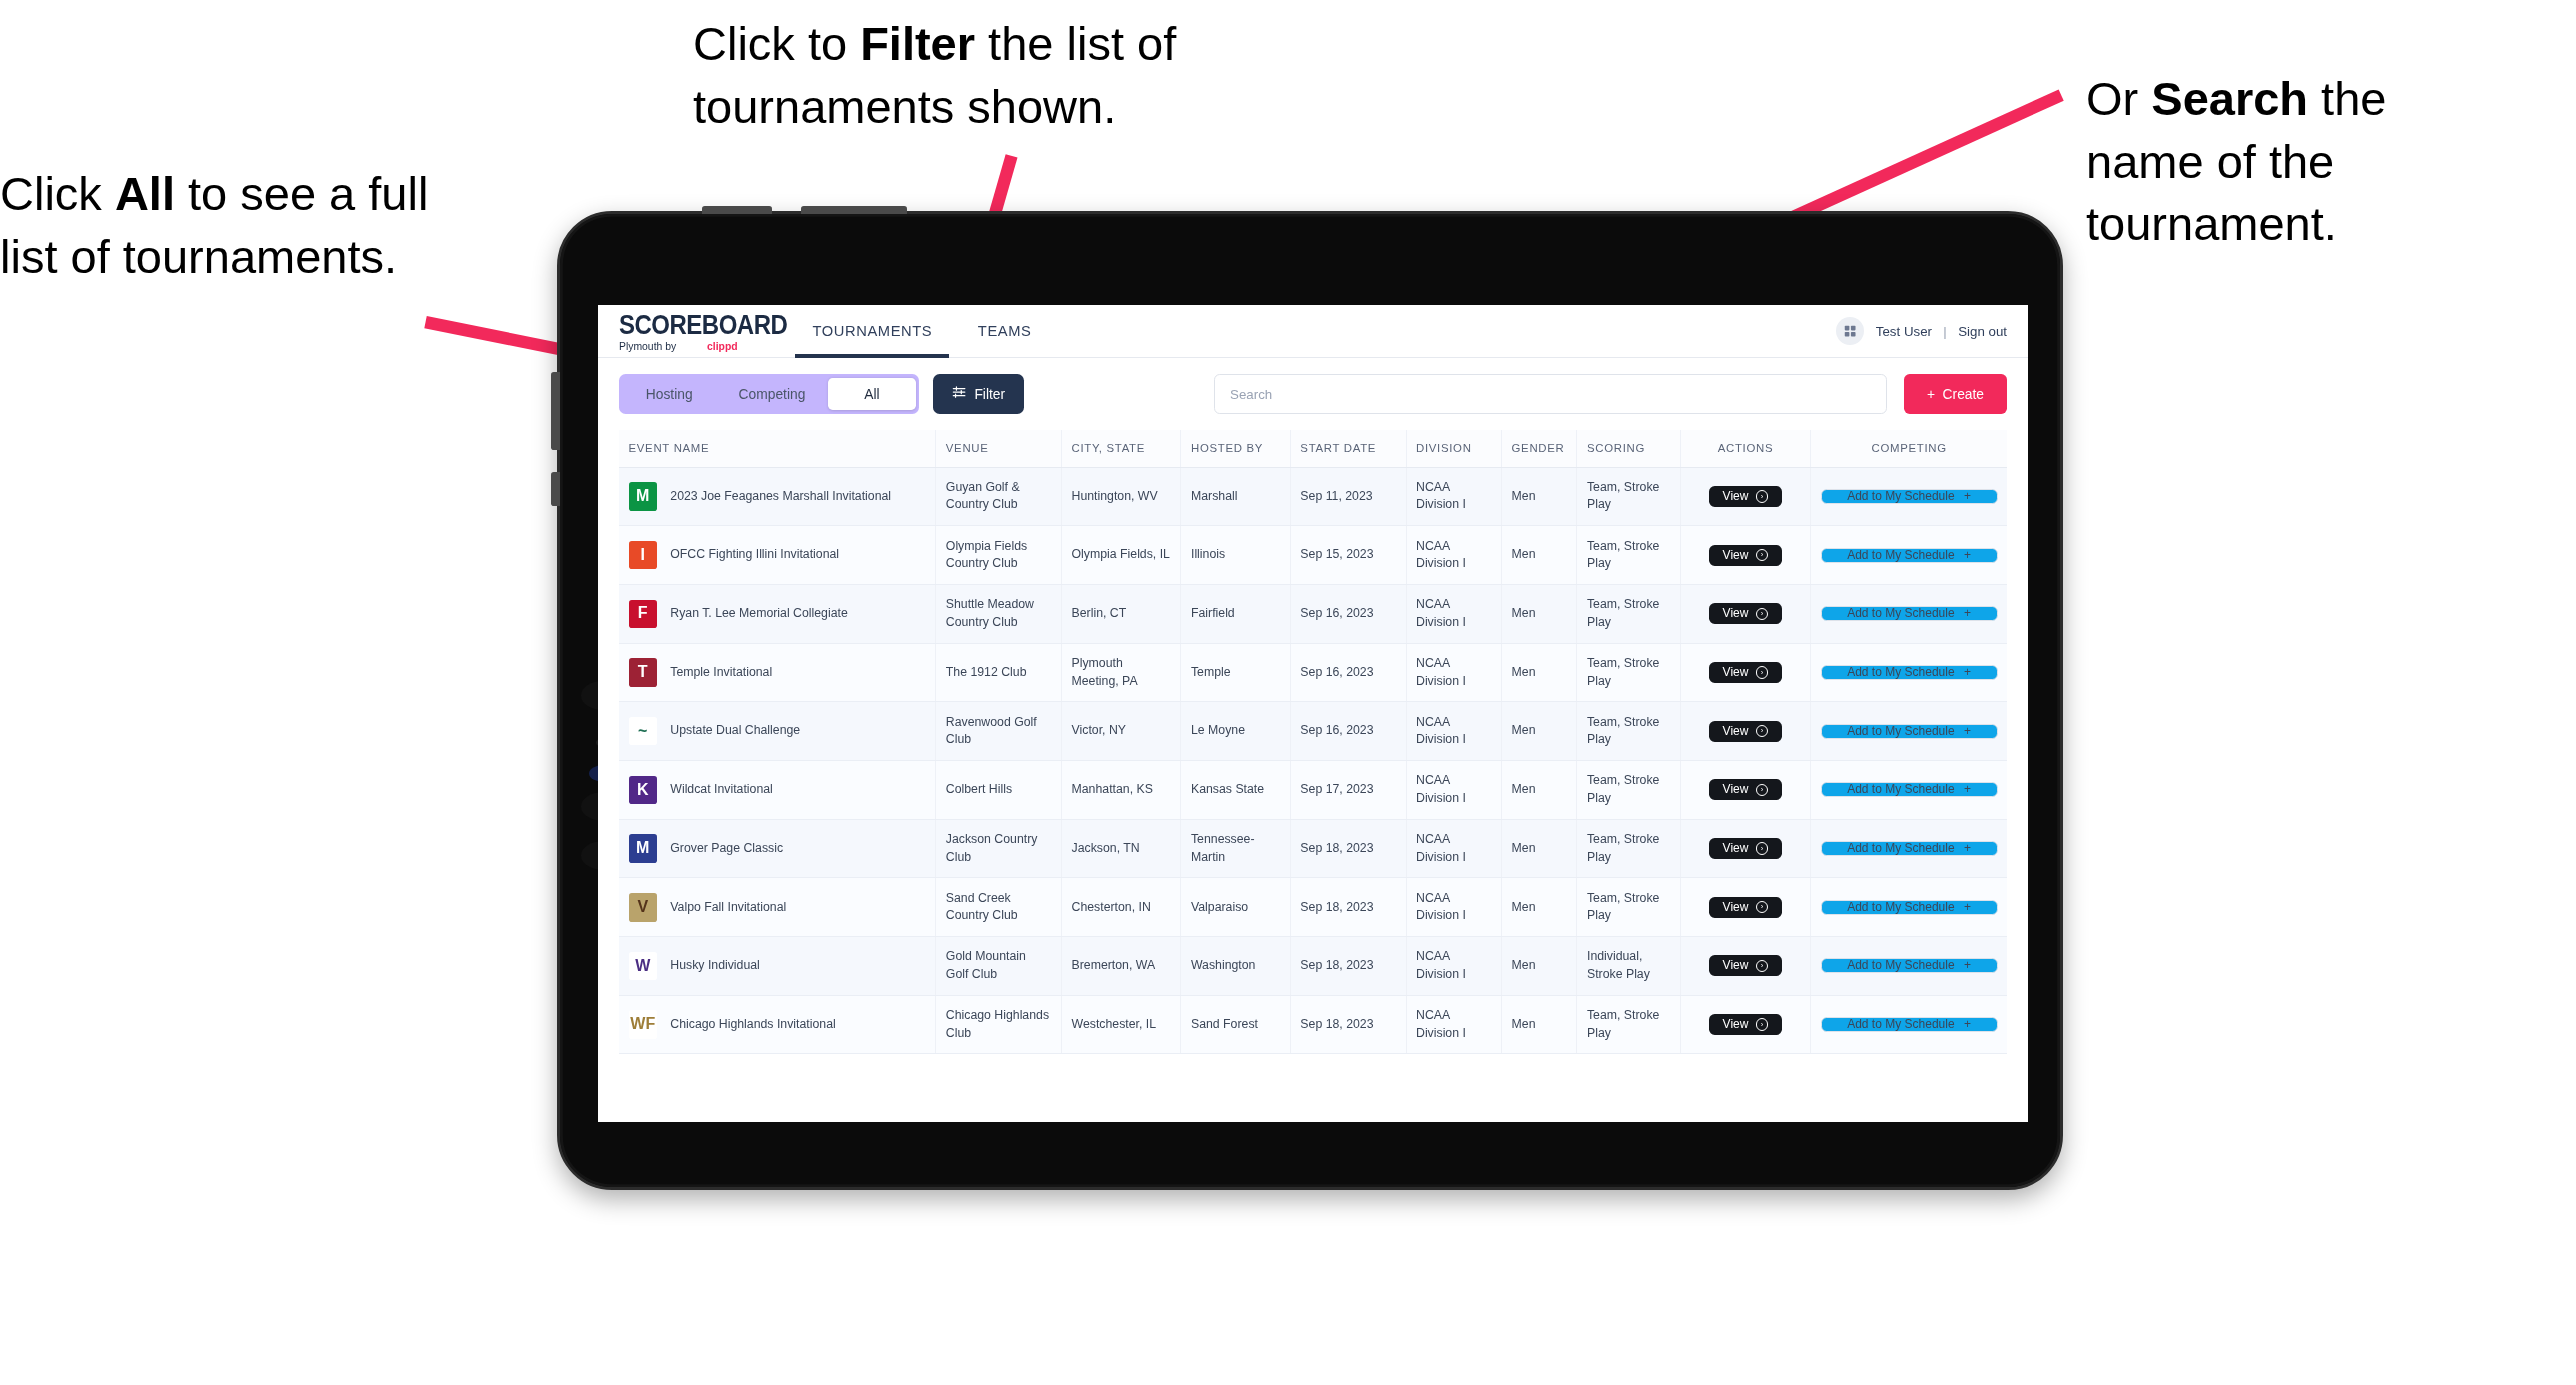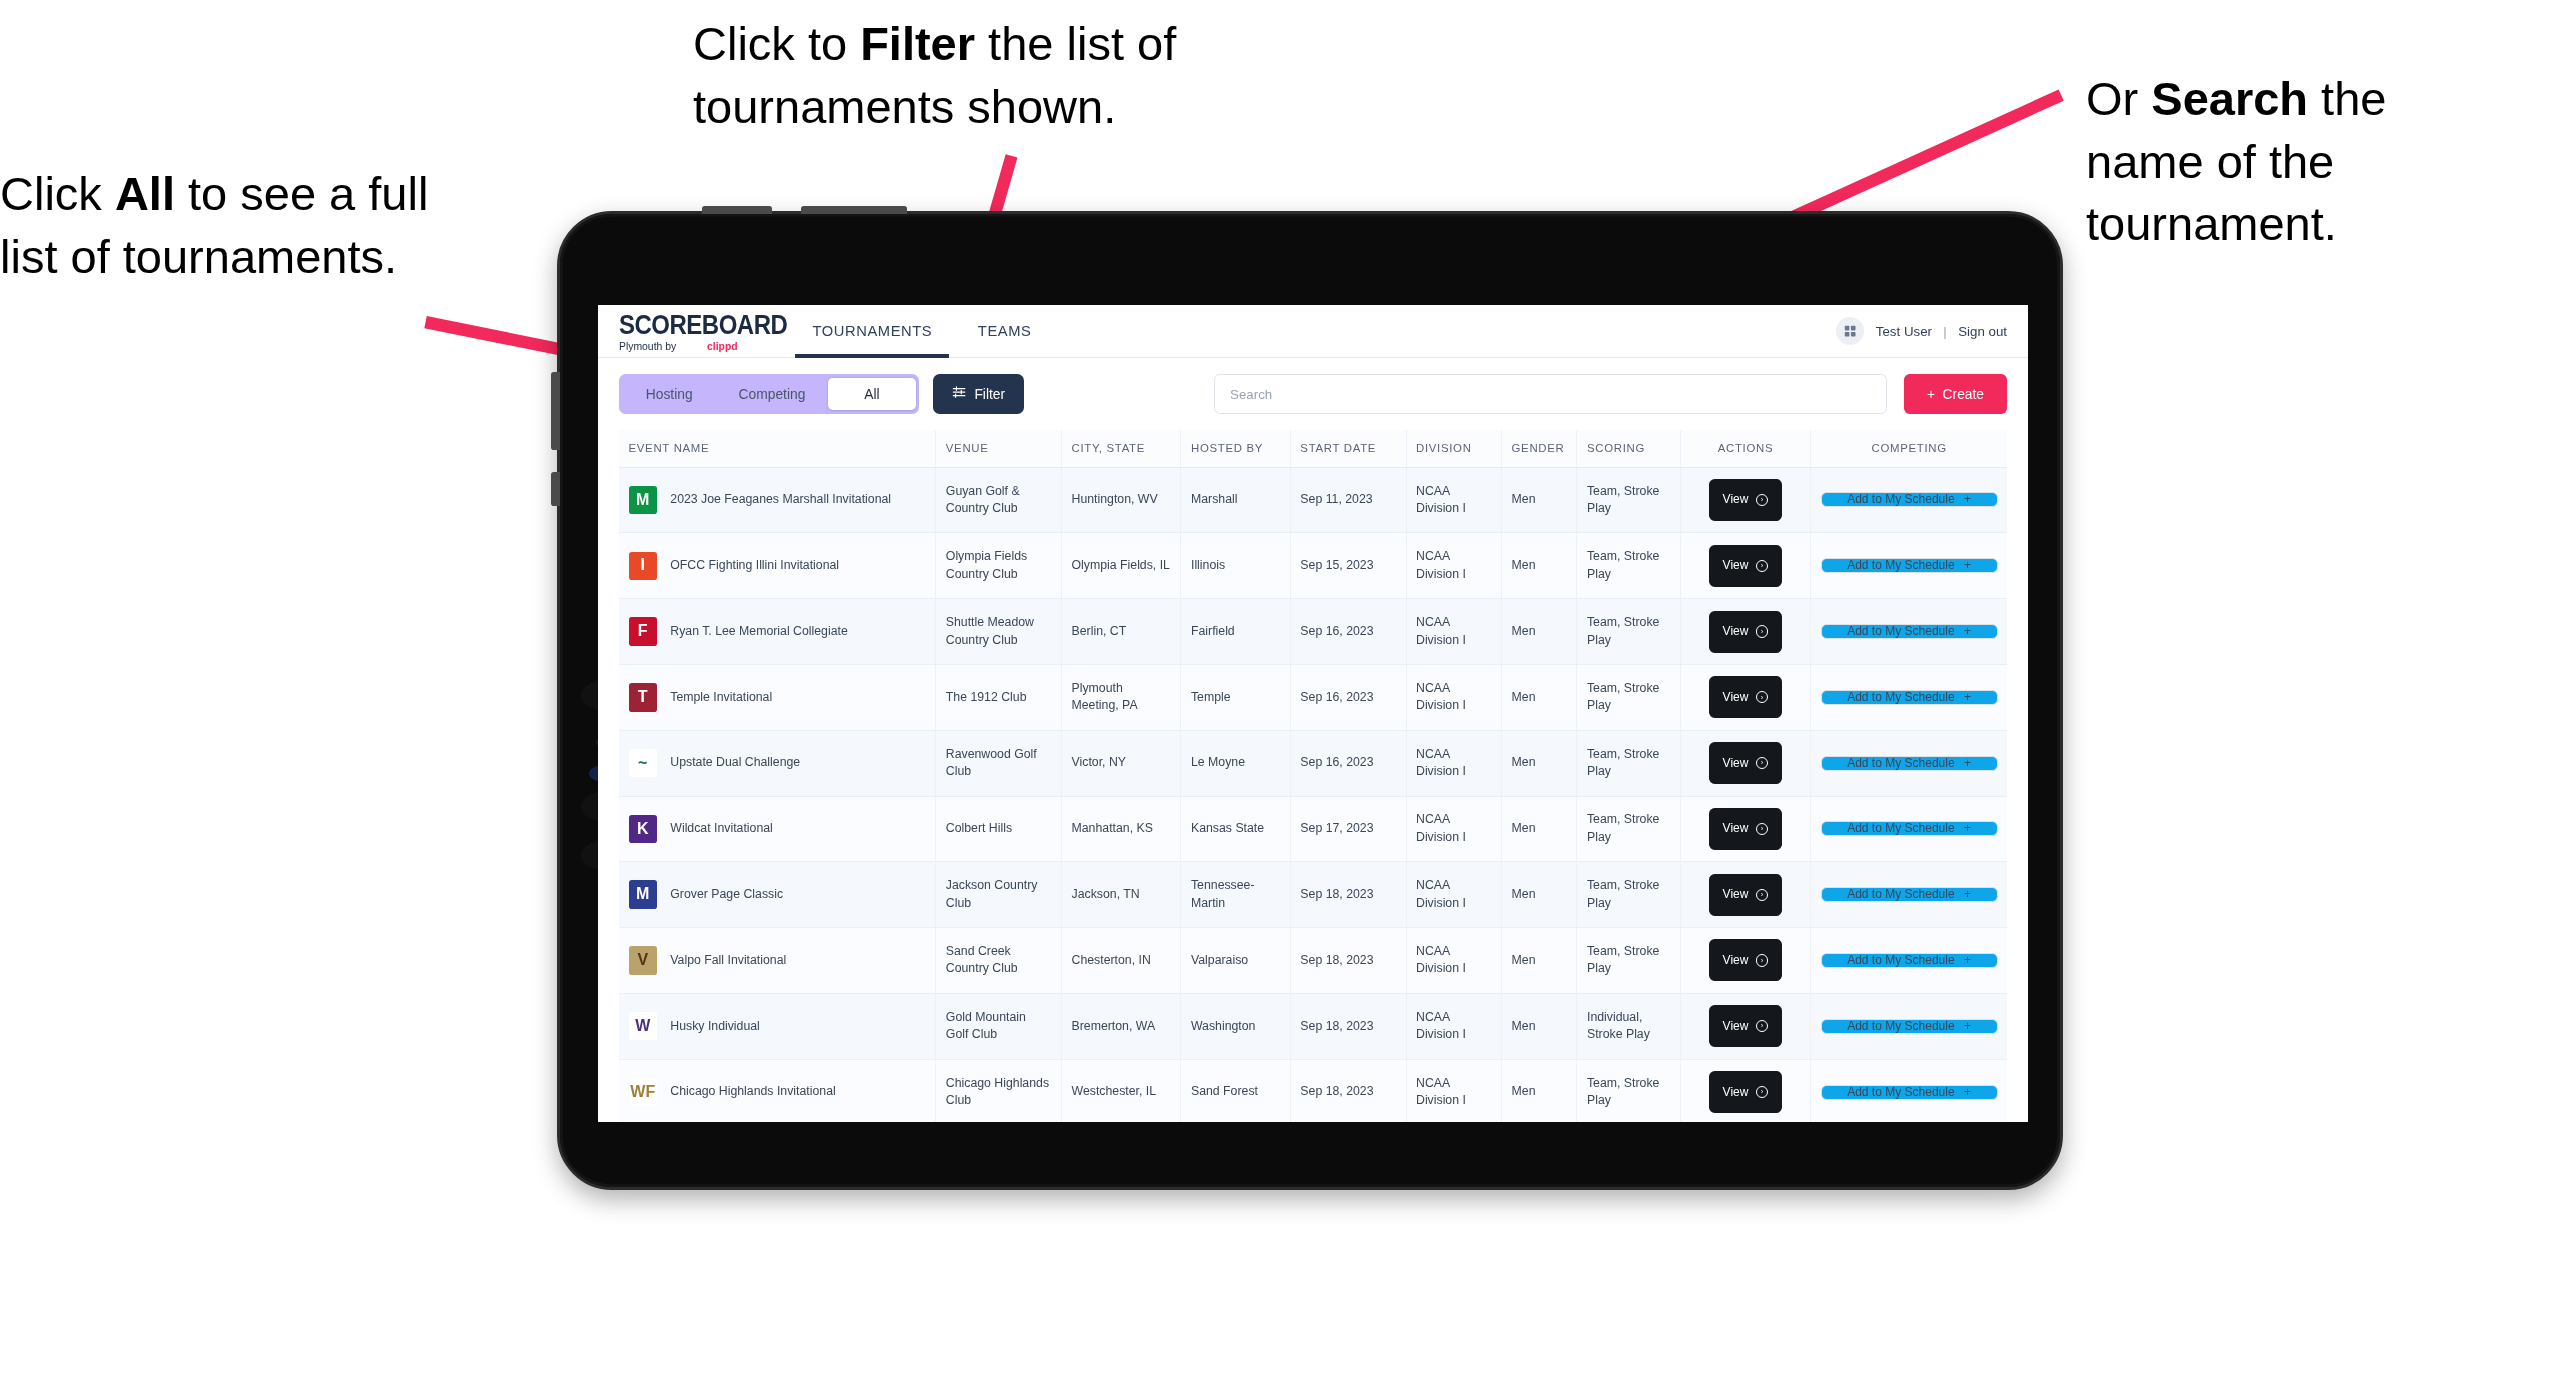--- a/index.html
+++ b/index.html
@@ -154,21 +154,21 @@
   tbody tr { background:#f5f8fd; }
   tbody tr:nth-child(even) { background:#fafcff; }
 
   .evcell { display:flex; align-items:center; gap:13.3px; }
   .logo {
     width: 28.5px; height:28.5px; flex:0 0 28.5px;
     display:flex; align-items:center; justify-content:center;
     font-weight:700; font-size:16px; border-radius:2.8px;
   }
   .view-btn {
-    background:#14171c; color:#fff; border-radius:5.7px; height:42px;
+    background:#14171c; color:#fff; border-radius:5.7px; height:21px;
     display:inline-flex; align-items:center; gap:7.6px; padding:0 13.3px;
     font-size:12px; white-space:nowrap;
   }
   .view-btn .circ {
     width:12.3px;height:12.3px;border-radius:50%;border:1.2px solid #fff;
     display:inline-flex;align-items:center;justify-content:center;font-size:7.6px;line-height:1;
   }
   .add-btn {
     border:0.9px solid #dde2ea; background:#0ea5e9; color:#3b4658; border-radius:5.7px;
     height:15px; display:flex; align-items:center; justify-content:center; gap:9.5px;

